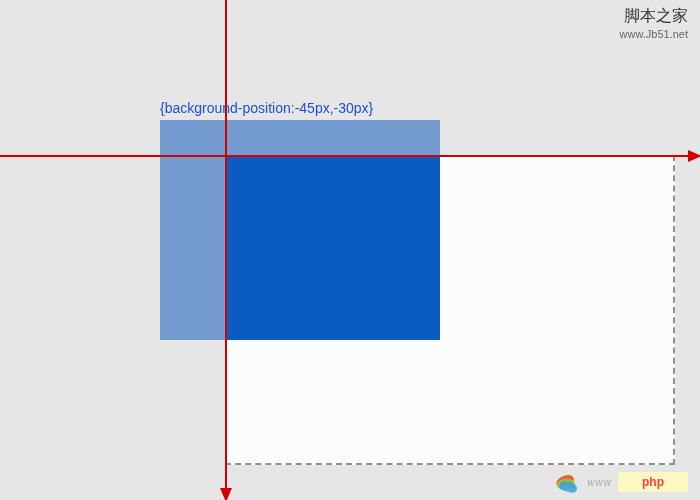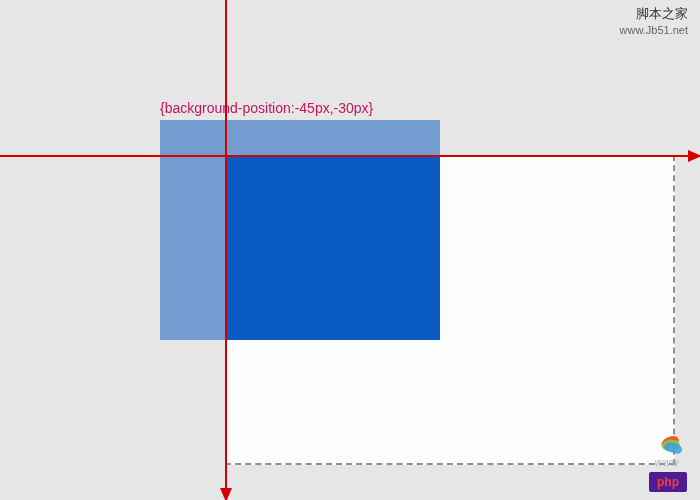--- a/index.html
+++ b/index.html
@@ -13,21 +13,21 @@
   }
   .watermark-top {
     position: absolute;
     top: 6px;
     right: 12px;
     text-align: right;
     font-size: 12px;
     color: #555;
     line-height: 1.3;
   }
-  .watermark-top .cn { font-size: 13px; color: #333; }
+  .watermark-top .cn { font-size: 16px; color: #333; }
   .watermark-top .url { font-family: Liberation Sans, sans-serif; font-size: 11px; color: #666; }
 
   .viewport {
     position: absolute;
     left: 225px;
     top: 155px;
     width: 450px;
     height: 310px;
     background: #fbfdfb;
     border: 2px dashed #8f8f8f;
@@ -90,33 +90,32 @@
     width: 0; height: 0;
     border-top: 14px solid #d40000;
     border-left: 6px solid transparent;
     border-right: 6px solid transparent;
   }
 
   .label {
     position: absolute;
     left: 160px;
     top: 100px;
-    color: #be185d;
+    color: #1d4ed8;
     font-size: 14px;
     font-family: Arial, sans-serif;
   }
 
   .logo-area {
     position: absolute;
     right: 12px;
     bottom: 8px;
     display: flex;
     align-items: center;
     gap: 4px;
-    flex-direction: column;
   }
   .wings {
     position: relative;
     width: 40px;
     height: 20px;
   }
   .wing {
     position: absolute;
     width: 18px;
     height: 10px;
@@ -128,25 +127,25 @@
   .wing.w2 { background: #8fcf3c; right: 8px; top: 6px; transform: rotate(-5deg); }
   .wing.w3 { background: #3aa0dd; right: 6px; top: 12px; transform: rotate(15deg); }
   .www {
     font-size: 10px;
     color: #aaa;
     font-style: italic;
     letter-spacing: 1px;
     margin-right: 2px;
   }
   .php-badge {
-    background: #4c1d95;
+    background: #fef9c3;
     color: #fff;
     font-size: 12px;
     font-weight: bold;
-    padding: 3px 8px;
+    padding: 3px 24px;
     border-radius: 2px;
     font-family: Arial, sans-serif;
   }
   .php-badge .p2 { color: #ff3b3b; }
 </style>
 </head>
 <body>
 
 <div class="watermark-top">
   <div class="cn">脚本之家</div>

